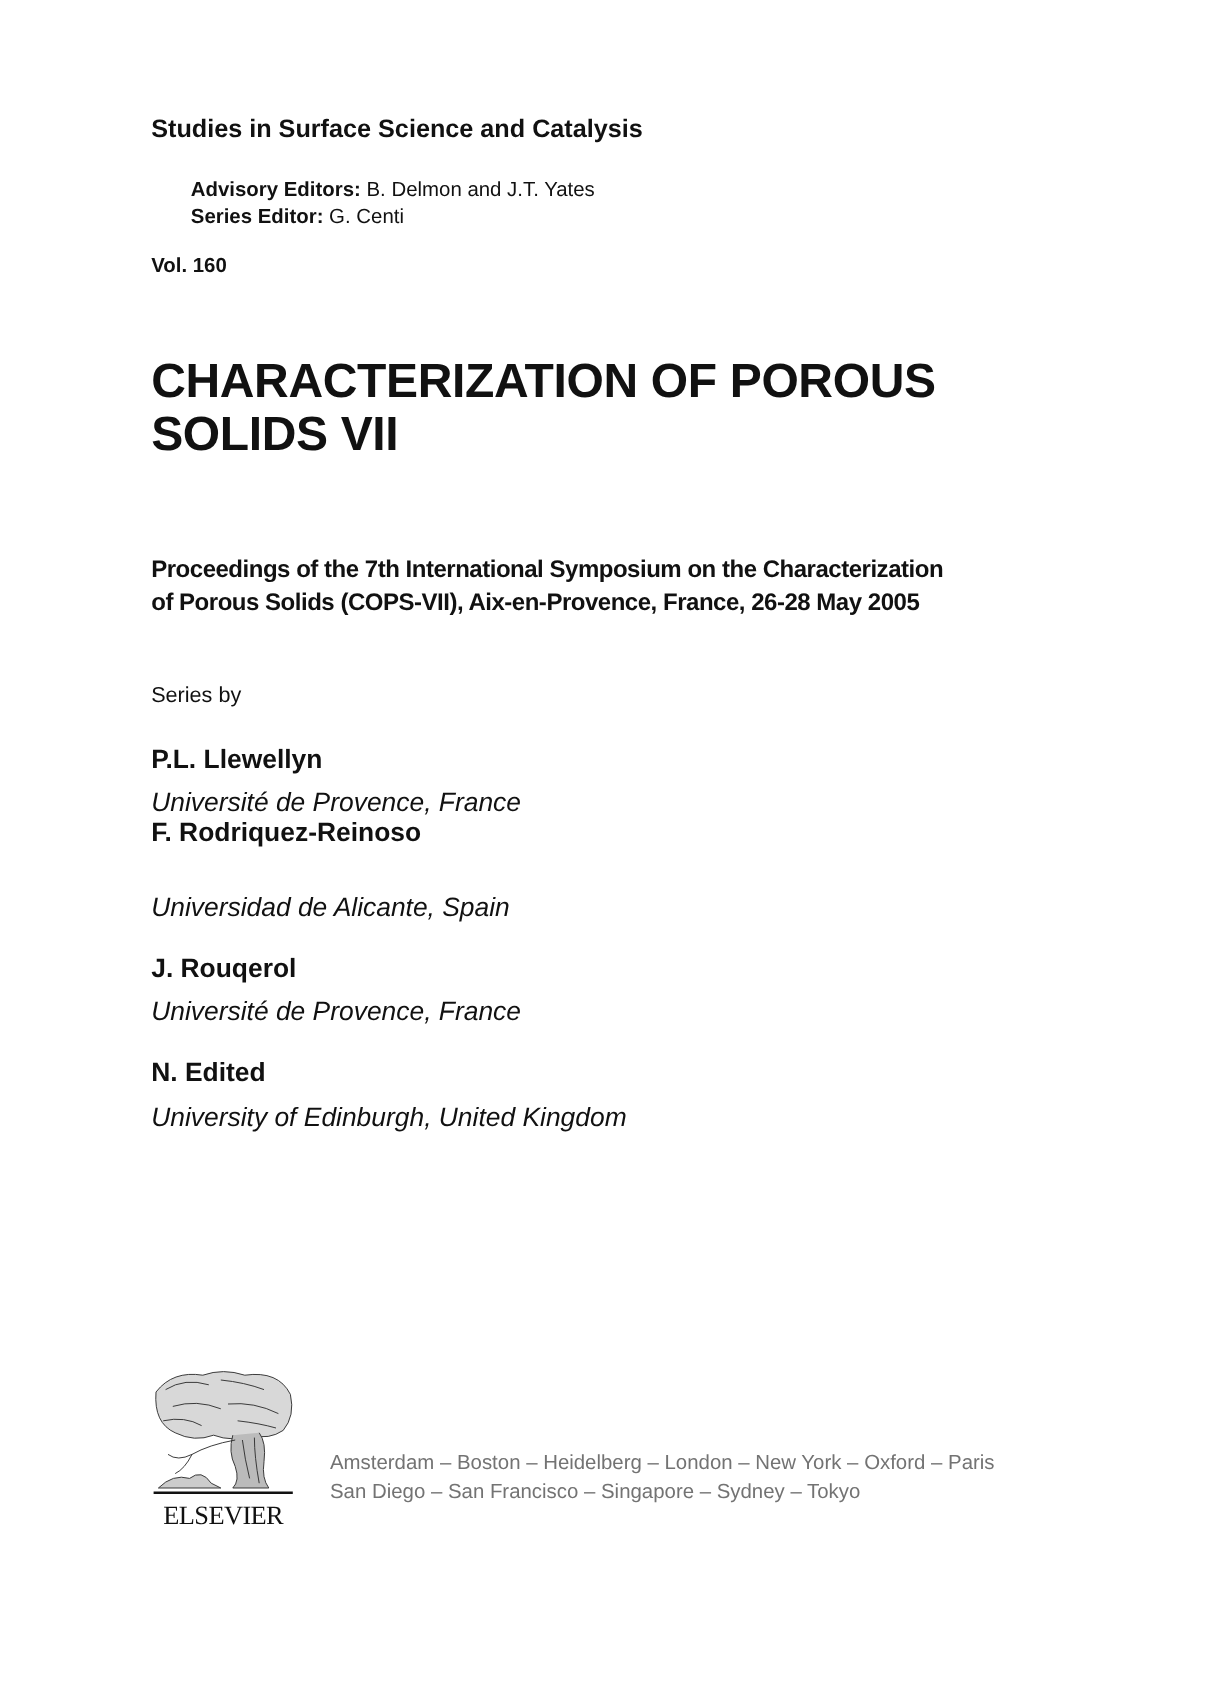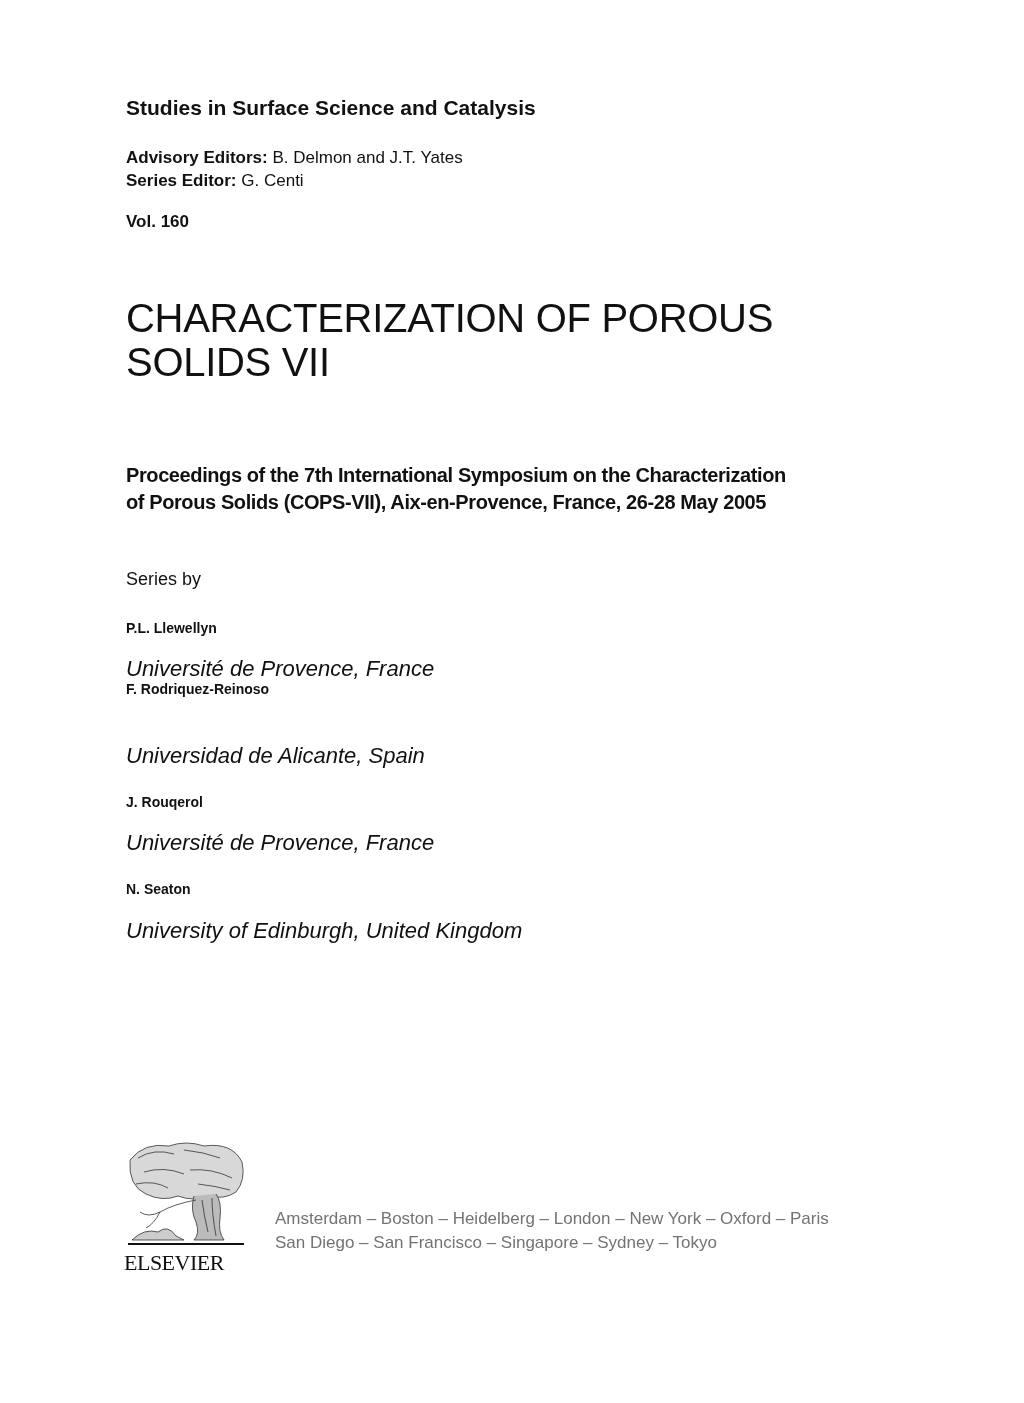--- a/index.html
+++ b/index.html
@@ -1,31 +1,31 @@
 <!DOCTYPE html>
 <html><head>
   <meta charset="utf-8">
   <style>
     html, body { margin: 0; padding: 0; background: #ffffff; }
     body { width: 1024px; height: 1403px; position: relative; overflow: hidden;
            font-family: "Liberation Sans", sans-serif; color: #111111; }
     .abs { position: absolute; left: 126px; white-space: nowrap; }
     .series-title { top: 96px; font-size: 21px; font-weight: bold; }
     .editors-line { font-size: 17px; }
-    .editors-line b { font-weight: bold; }
+    .editors-line b { font-weight: bold; margin-left: 33px; }
     .advisory { top: 148px; }
     .series-ed { top: 171px; }
     .vol { top: 212px; font-size: 17px; font-weight: bold; }
-    .main-title { top: 296px; font-size: 40px; font-weight: normal; line-height: 44px; letter-spacing: -0.3px; }
+    .main-title { top: 296px; font-size: 40px; font-weight: bold; line-height: 44px; letter-spacing: -0.3px; }
     .proceedings { top: 462px; font-size: 20px; font-weight: bold; line-height: 27px; letter-spacing: -0.4px; }
     .edited-by { top: 569px; font-size: 18px; }
-    .ed-name { font-size: 14px; font-weight: bold; text-align: right; }
+    .ed-name { font-size: 22px; font-weight: bold; text-align: right; }
     .ed-aff { font-size: 22px; font-style: italic; }
     .logo { position: absolute; left: 124px; top: 1140px; width: 124px; height: 140px; }
-    .logo-word { position: absolute; left: 0; top: 110px; width: 124px; 
+    .logo-word { position: absolute; left: 0; top: 110px; width: 124px; text-align: center;
                  font-family: "Liberation Serif", serif; font-size: 22px; letter-spacing: -0.5px; color: #111; }
     .cities { position: absolute; left: 275px; font-size: 17px; color: #737373; white-space: nowrap; }
   </style>
 </head>
 <body>
 
 <div>
 
   <div class="abs series-title">Studies in Surface Science and Catalysis</div>
 
@@ -52,21 +52,21 @@
 
   <div class="abs ed-name" style="top:620px">P.L. Llewellyn</div>
   <div class="abs ed-aff" style="top:656px">Université de Provence, France</div>
 
   <div class="abs ed-name" style="top:681px">F. Rodriquez-Reinoso</div>
   <div class="abs ed-aff" style="top:743px">Universidad de Alicante, Spain</div>
 
   <div class="abs ed-name" style="top:794px">J. Rouqerol</div>
   <div class="abs ed-aff" style="top:830px">Université de Provence, France</div>
 
-  <div class="abs ed-name" style="top:881px">N. Seaton</div>
+  <div class="abs ed-name" style="top:881px">N. Edited</div>
   <div class="abs ed-aff" style="top:918px">University of Edinburgh, United Kingdom</div>
 
   <div class="logo">
     <svg width="124" height="108" viewBox="0 0 124 108">
       <g fill="none" stroke="#333" stroke-width="0.8">
         <path d="M6 20 Q20 2 45 6 Q62 0 80 6 Q108 2 118 22 Q122 40 112 52 Q100 60 86 56 Q70 62 54 56 Q38 62 22 54 Q4 46 6 20 Z" fill="#d8d8d8"></path>
         <path d="M14 18 Q30 8 50 14 M60 10 Q80 12 96 18 M20 32 Q40 26 60 34 M66 30 Q88 28 108 38 M12 44 Q30 40 44 48 M74 44 Q92 46 106 50"></path>
         <path d="M70 56 Q66 70 72 82 Q76 94 70 100 L100 100 Q94 92 96 78 Q98 62 92 54" fill="#bbbbbb"></path>
         <path d="M78 60 Q80 76 84 92 M88 58 Q88 74 92 96"></path>
         <path d="M72 60 Q50 64 36 72 Q24 78 16 72"></path>

